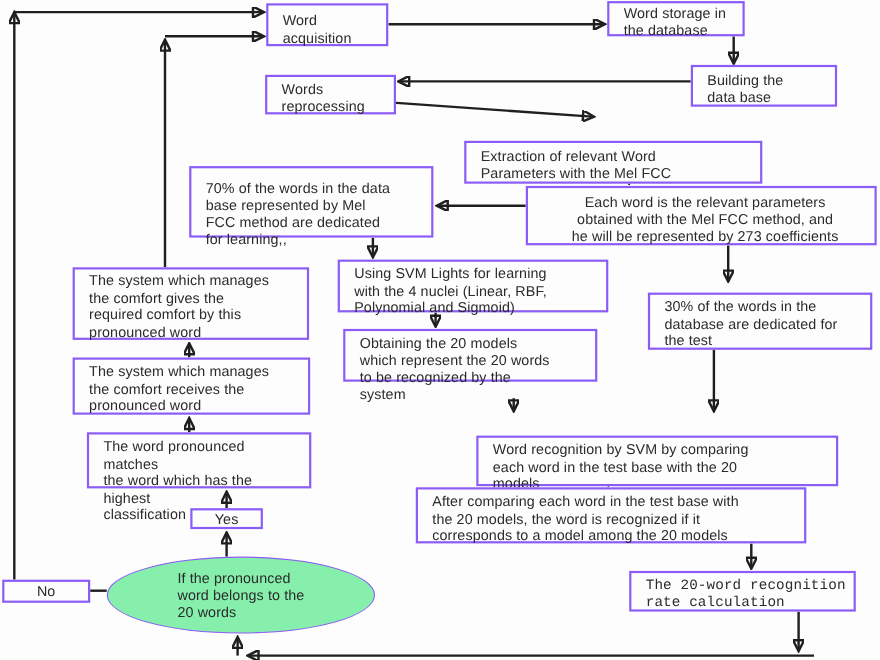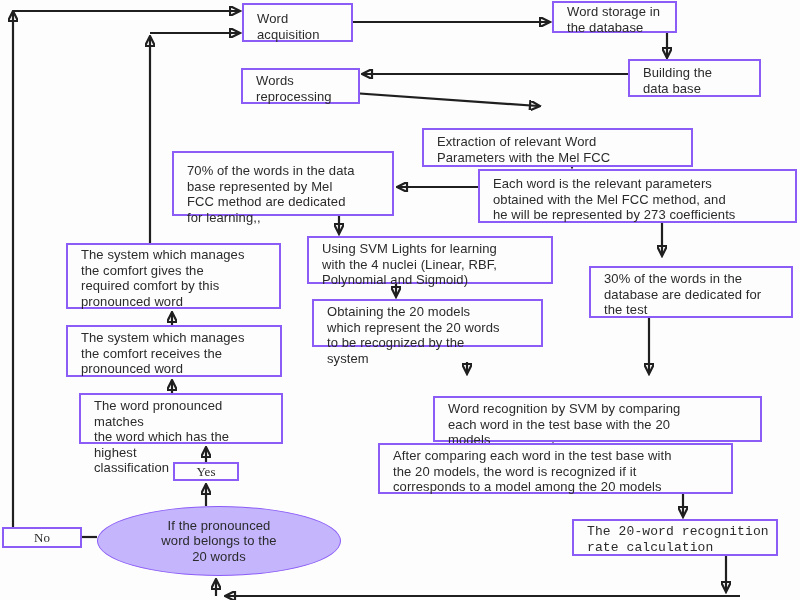--- a/index.html
+++ b/index.html
@@ -23,37 +23,37 @@
     color: #2b2b2b;
     font-size: 13px;
     line-height: 15.6px;
     white-space: pre-line;
     padding: 3px 6px 0 13px;
     z-index: 2;
     letter-spacing: 0.1px;
   }
   .node.center {
     display: flex; align-items: center; justify-content: center;
-    padding: 0; text-align: center; font-family: Liberation Serif, serif;
+    padding: 0; text-align: center;
   }
   .node.ellipse {
     border-radius: 50%;
     border-width: 1.5px;
     display: flex; align-items: center; justify-content: center;
     padding: 0;
-    text-align: center;
-    background: #c4b5fd;
+    text-align: left;
+    background: #86efac;
   }
   
   #n-word-acquisition   { left: 242px; top: 3px;   width: 111px; height: 39px; padding-top: 6px; }
   #n-word-storage       { left: 552px; top: 1px;   width: 125px; height: 32px; padding-top: 1px; }
   #n-words-reprocessing { left: 241px; top: 52px;  width: 119px; height: 36px; padding-top: 3px; margin-top: 16px; }
   #n-building-database  { left: 628px; top: 59px;  width: 133px; height: 38px; padding-top: 4px; }
   #n-extraction         { left: 422px; top: 108px; width: 271px; height: 39px; padding-top: 4px; margin-top: 20px; }
-  #n-each-word          { left: 478px; top: 169px; width: 319px; height: 54px; padding-top: 5px; }
+  #n-each-word          { left: 478px; top: 169px; width: 319px; height: 54px; padding-top: 5px; text-align: center; }
   #n-seventy-percent    { left: 172px; top: 151px; width: 222px; height: 65px; padding-top: 10px; }
   #n-using-svm          { left: 307px; top: 236px; width: 246px; height: 48px; }
   #n-thirty-percent     { left: 589px; top: 266px; width: 204px; height: 52px; }
   #n-obtaining          { left: 312px; top: 299px; width: 231px; height: 48px; }
   #n-word-recognition   { left: 433px; top: 396px; width: 329px; height: 46px; }
   #n-after-comparing    { left: 378px; top: 443px; width: 355px; height: 51px; }
   #n-rate-calculation   { left: 572px; top: 519px; width: 206px; height: 37px; font-family: Liberation Mono, monospace; }
   #n-gives-comfort      { left: 66px;  top: 243px; width: 215px; height: 66px; padding-top: 2px; }
   #n-receives-word      { left: 66px;  top: 325px; width: 216px; height: 52px; }
   #n-matches-word       { left: 79px;  top: 393px; width: 204px; height: 51px; }

